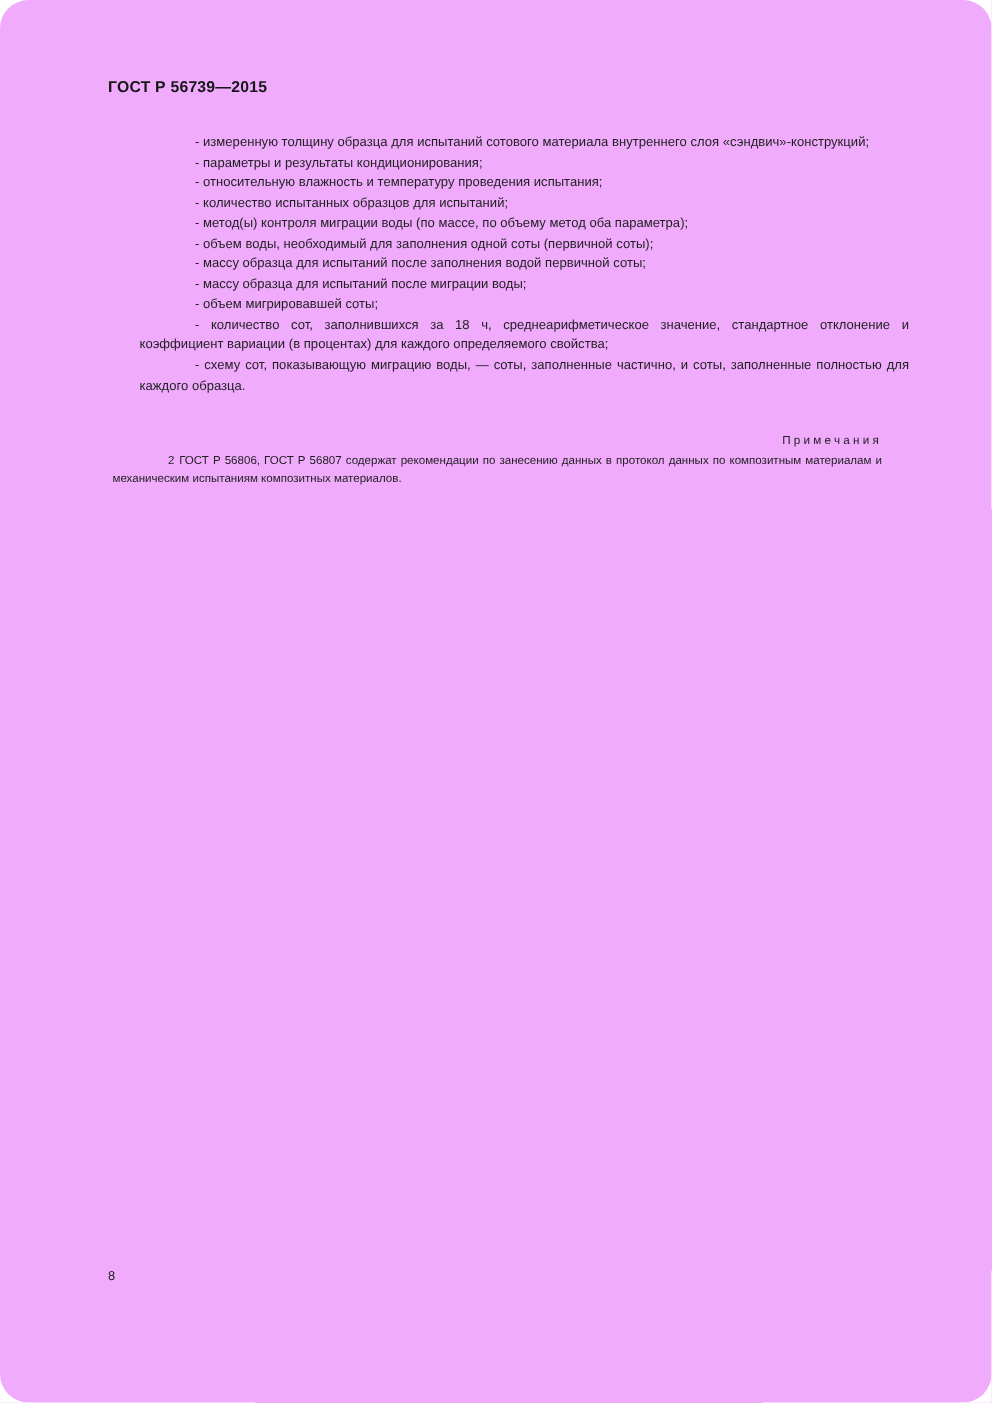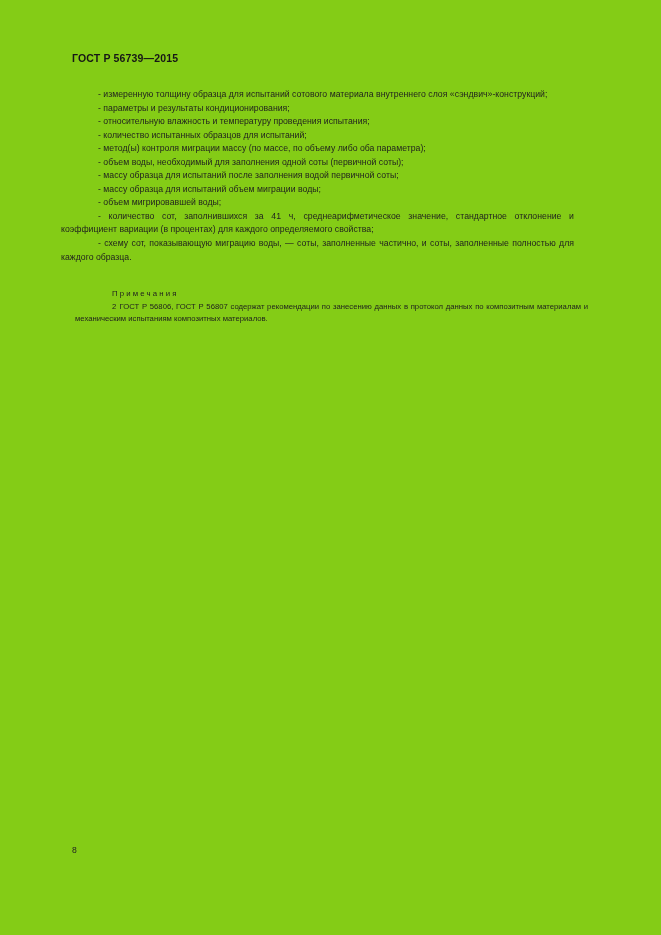--- a/index.html
+++ b/index.html
@@ -13,39 +13,40 @@
     height: 935px;
     position: relative;
     font-family: "Liberation Sans", "DejaVu Sans", sans-serif;
     color: #1c1c1c;
     -webkit-font-smoothing: antialiased;
   }
 
   .page {
     position: absolute;
     inset: 0;
-    background: #84cc16;
+    background: #f0abfc;
+    border-radius: 19px;
   }
 
   
   .doc-header {
     position: absolute;
     left: 72px;
     top: 52px;
     font-size: 10.5px;
     font-weight: bold;
     letter-spacing: 0.15px;
     color: #161616;
     white-space: nowrap;
   }
 
   
   .text-column {
     position: absolute;
-    left: 61px;
+    left: 93px;
     top: 88px;
     width: 513px;
   }
 
   .para {
     font-size: 8.7px;
     line-height: 13.55px;
     text-align: justify;
     text-justify: inter-word;
     margin: 0;
@@ -66,20 +67,21 @@
     width: 513px;
   }
 
   .notes-title {
     font-size: 7.8px;
     line-height: 12.4px;
     margin: 0 0 0.5px 0;
     text-indent: 37px;
     letter-spacing: 2.15px;
     color: #1f1f1f;
+    text-align: right;
   }
 
   .note {
     font-size: 7.7px;
     line-height: 11.9px;
     text-align: justify;
     text-justify: inter-word;
     margin: 0;
     text-indent: 37px;
     color: #1f1f1f;
@@ -104,26 +106,26 @@
 
 <div class="page">
 
   <div class="doc-header">ГОСТ Р 56739—2015</div>
 
   <div class="text-column">
     <p class="para list-item">- измеренную толщину образца для испытаний сотового материала внутреннего слоя «сэндвич»-конструкций;</p>
     <p class="para list-item">- параметры и результаты кондиционирования;</p>
     <p class="para list-item">- относительную влажность и температуру проведения испытания;</p>
     <p class="para list-item">- количество испытанных образцов для испытаний;</p>
-    <p class="para list-item">- метод(ы) контроля миграции массу (по массе, по объему либо оба параметра);</p>
+    <p class="para list-item">- метод(ы) контроля миграции воды (по массе, по объему метод оба параметра);</p>
     <p class="para list-item">- объем воды, необходимый для заполнения одной соты (первичной соты);</p>
     <p class="para list-item">- массу образца для испытаний после заполнения водой первичной соты;</p>
-    <p class="para list-item">- массу образца для испытаний объем миграции воды;</p>
-    <p class="para list-item">- объем мигрировавшей воды;</p>
-    <p class="para list-item">- количество сот, заполнившихся за 41 ч, среднеарифметическое значение, стандартное отклонение и коэффициент вариации (в процентах) для каждого определяемого свойства;</p>
+    <p class="para list-item">- массу образца для испытаний после миграции воды;</p>
+    <p class="para list-item">- объем мигрировавшей соты;</p>
+    <p class="para list-item">- количество сот, заполнившихся за 18 ч, среднеарифметическое значение, стандартное отклонение и коэффициент вариации (в процентах) для каждого определяемого свойства;</p>
     <p class="para list-item">- схему сот, показывающую миграцию воды, — соты, заполненные частично, и соты, заполненные полностью для каждого образца.</p>
   </div>
 
   <div class="notes">
     <p class="notes-title">Примечания</p>
 
 
     <p class="note"><span class="num">2</span><span>ГОСТ Р 56806, ГОСТ Р 56807 содержат рекомендации по занесению данных в протокол данных по композитным материалам и механическим испытаниям композитных материалов.</span></p>
   </div>
 

